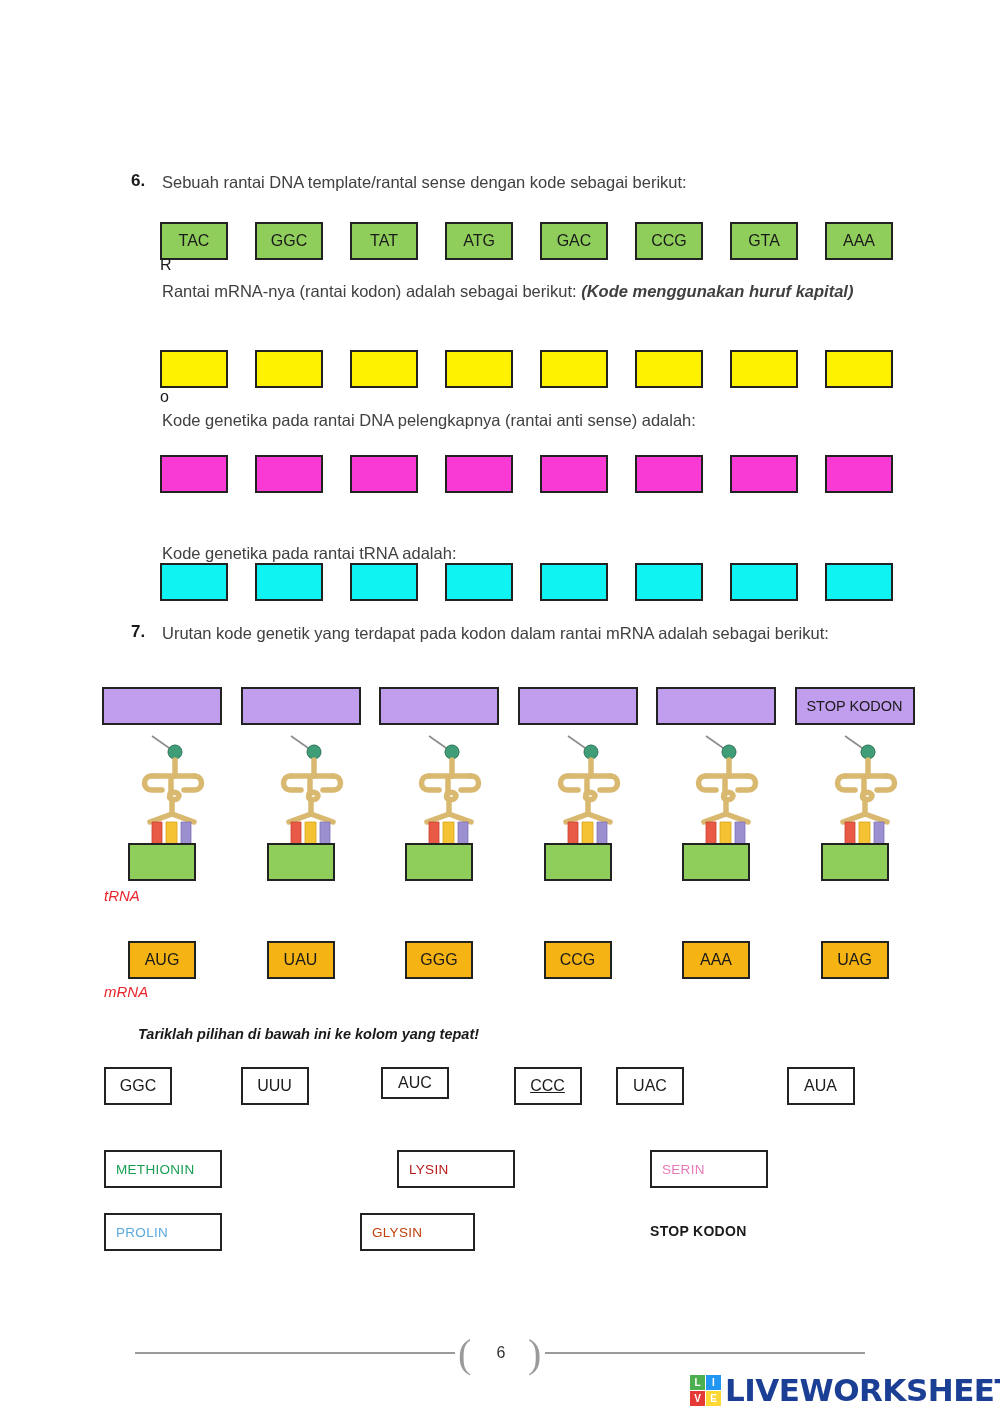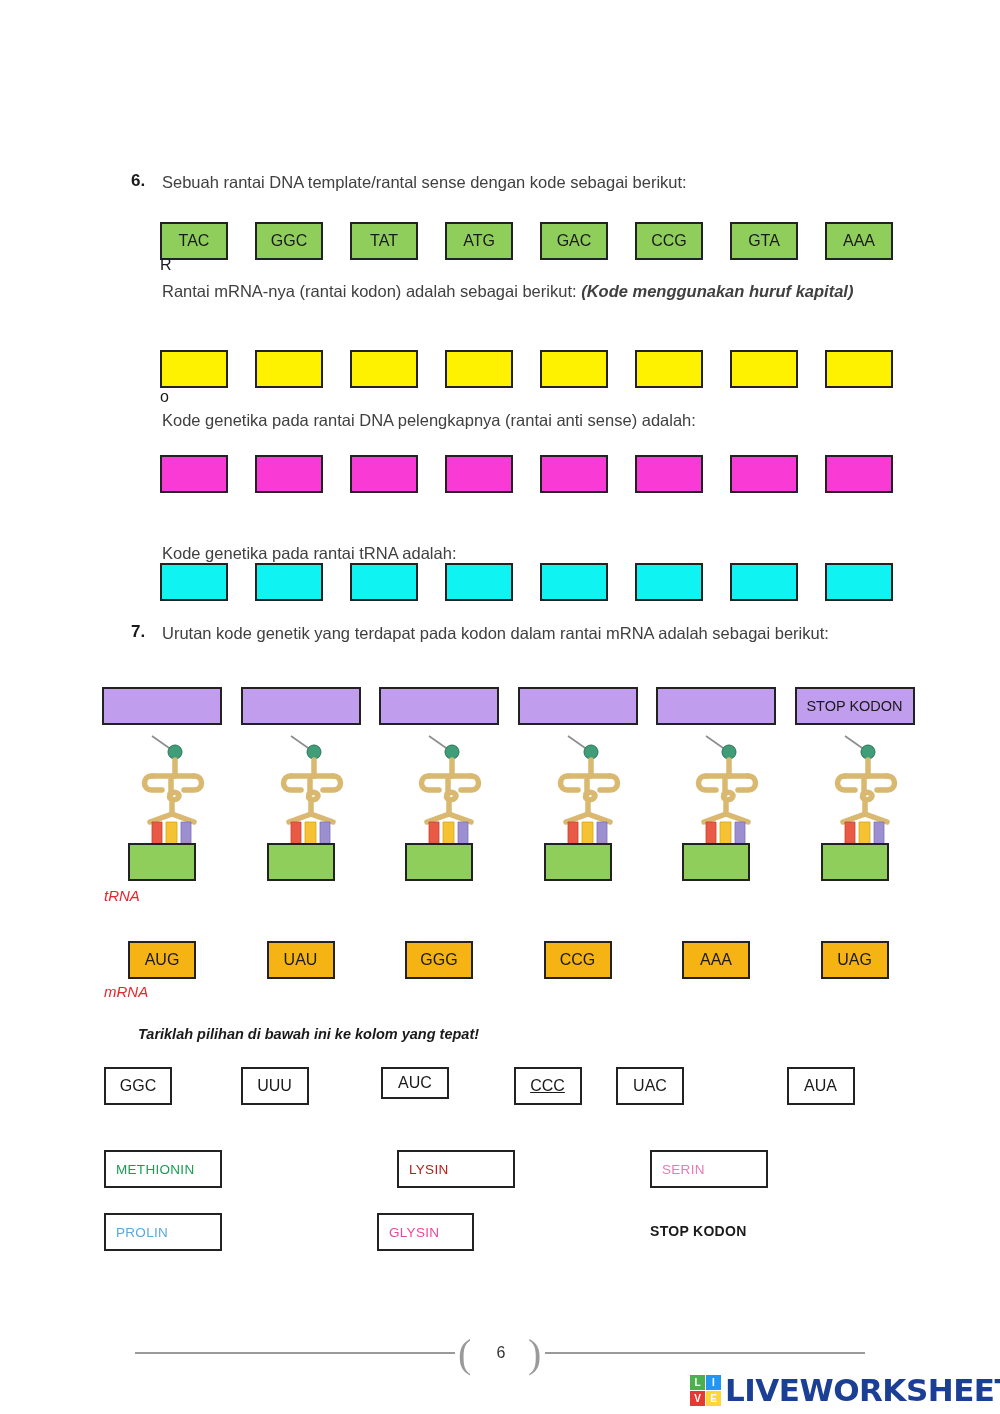--- a/index.html
+++ b/index.html
@@ -401,21 +401,21 @@
       <div class="box plain" style="left: 381px; top: 1067px; width: 68px; height: 32px;">AUC</div>
       <div class="box plain" style="left: 513.5px; top: 1067px; width: 68px; height: 38px; text-decoration: underline;">CCC</div>
       <div class="box plain" style="left: 616px; top: 1067px; width: 68px; height: 38px;">UAC</div>
       <div class="box plain" style="left: 786.5px; top: 1067px; width: 68px; height: 38px;">AUA</div>
     </div>
   <div id="row-dragamino">
       <div class="box word" style="width: 118px; height: 38px; position: absolute; left: 104px; top: 1150px; color: rgb(26, 158, 84);">METHIONIN</div>
       <div class="box word" style="width: 118px; height: 38px; position: absolute; left: 377px; top: 1150px; color: #b91c1c; margin-left: 20px;">LYSIN</div>
       <div class="box word" style="width: 118px; height: 38px; position: absolute; left: 650px; top: 1150px; color: rgb(232, 122, 184);">SERIN</div>
       <div class="box word" style="width: 118px; height: 38px; position: absolute; left: 104px; top: 1213px; color: rgb(90, 169, 221);">PROLIN</div>
-      <div class="box word" style="width: 97px; height: 38px; position: absolute; left: 377px; top: 1213px; color: #ec4899;">GLYSIN</div>
+      <div class="box word" style="width: 115px; height: 38px; position: absolute; left: 360px; top: 1213px; color: #c2410c;">GLYSIN</div>
       <div class="plaintext" style="padding-top: 10px; position: absolute; left: 650px; top: 1213px; color: rgb(26, 26, 26);">STOP KODON</div>
     </div>
 
   <div class="foot-line left"></div>
   <div class="foot-line right"></div>
   <div class="paren l">(</div>
   <div class="paren r">)</div>
   <div class="pagenum">6</div>
 
   <div class="logo">

